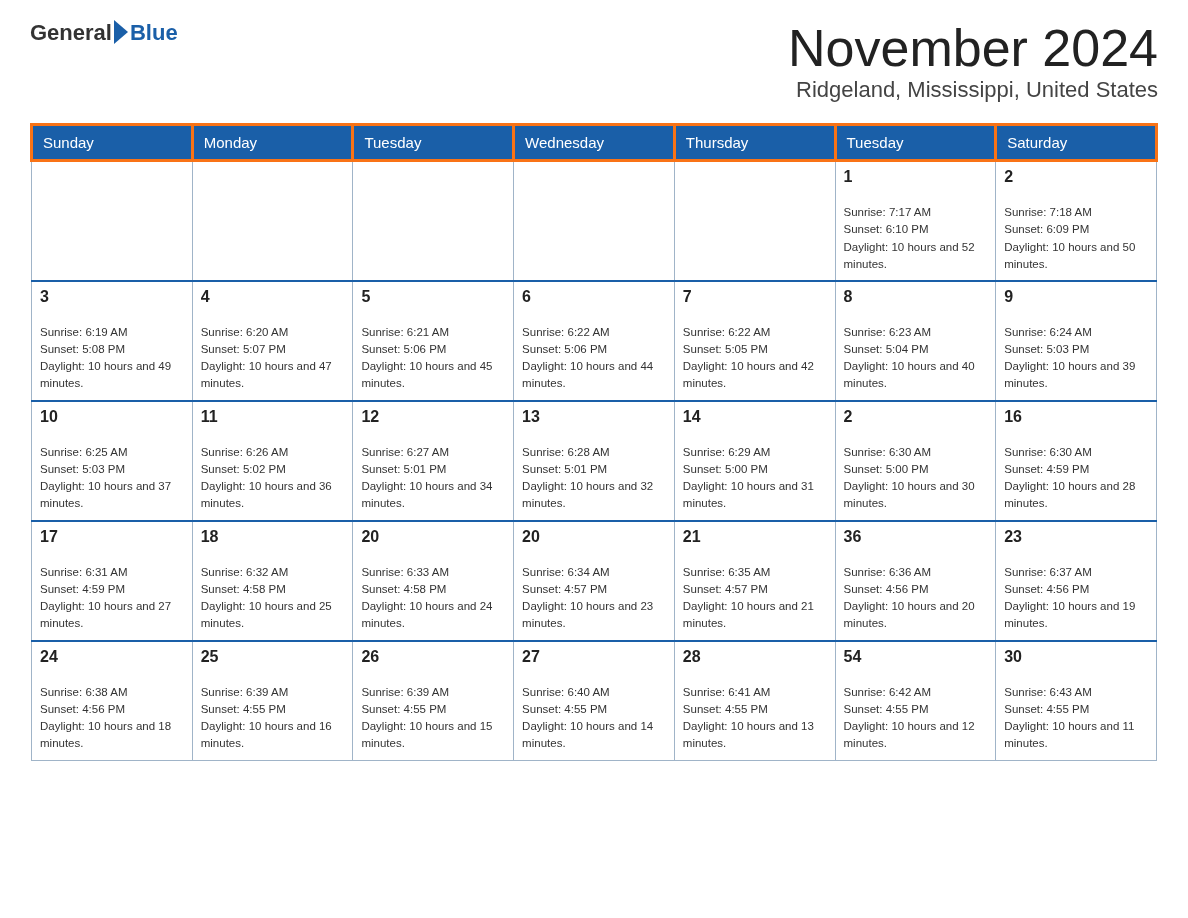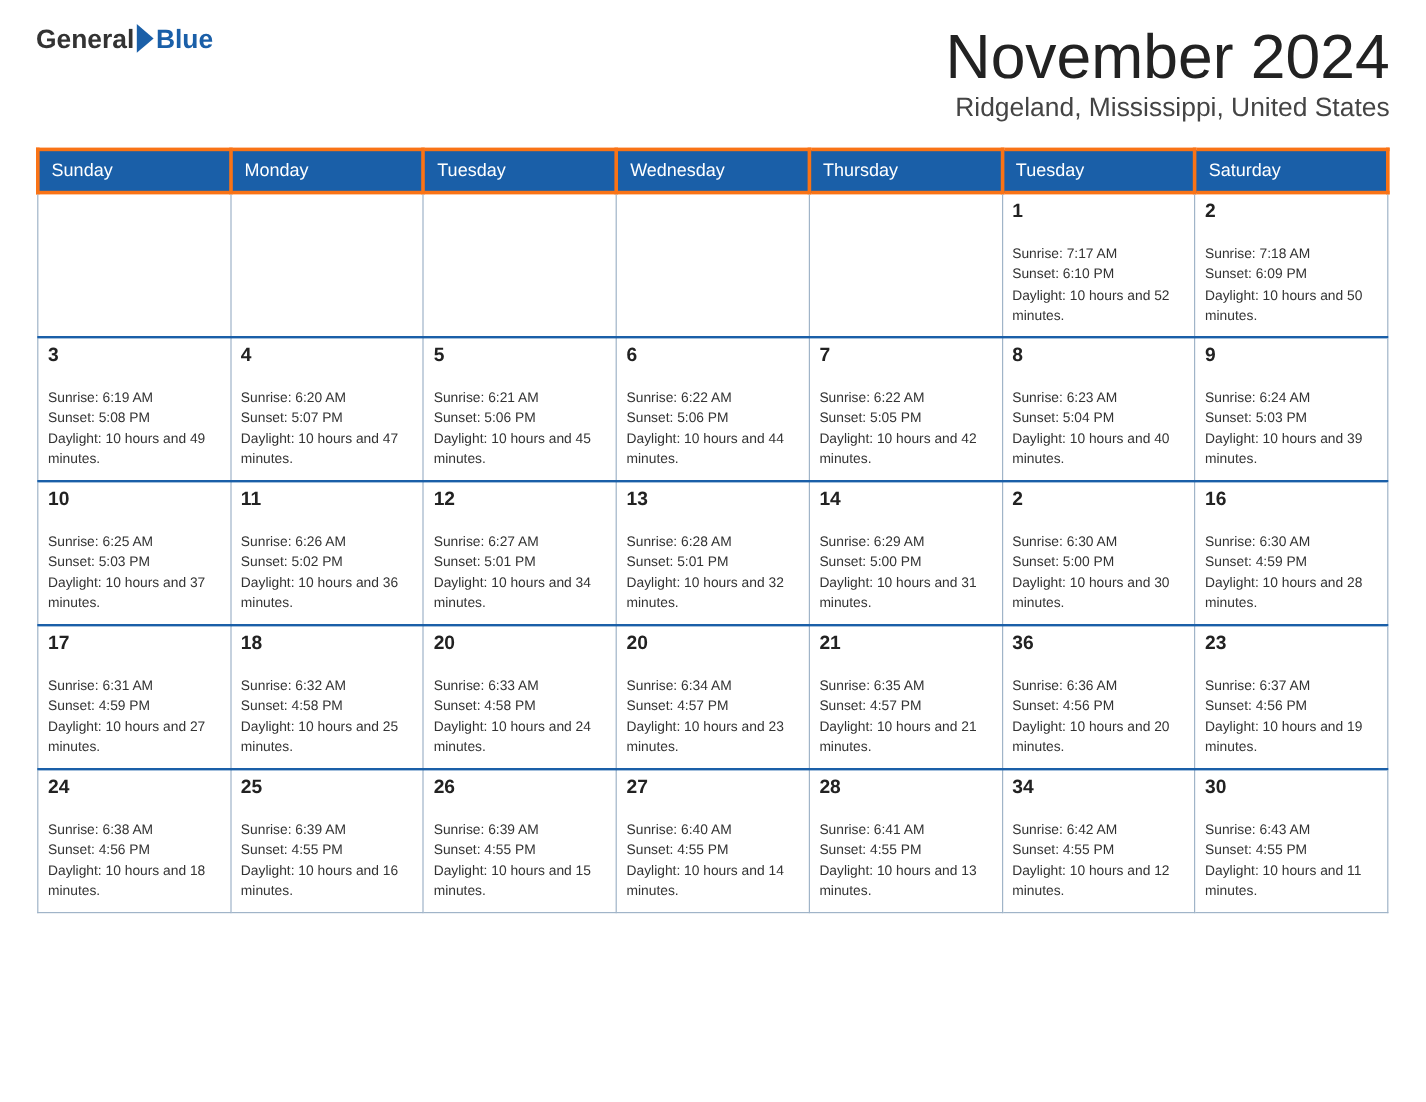--- a/index.html
+++ b/index.html
@@ -255,21 +255,21 @@
         </td>
         <td>
           <span class="day-num">27</span>
           <div class="day-info">Sunrise: 6:40 AM<br>Sunset: 4:55 PM<br>Daylight: 10 hours and 14 minutes.</div>
         </td>
         <td>
           <span class="day-num">28</span>
           <div class="day-info">Sunrise: 6:41 AM<br>Sunset: 4:55 PM<br>Daylight: 10 hours and 13 minutes.</div>
         </td>
         <td>
-          <span class="day-num">34</span>
+          <span class="day-num">54</span>
           <div class="day-info">Sunrise: 6:42 AM<br>Sunset: 4:55 PM<br>Daylight: 10 hours and 12 minutes.</div>
         </td>
         <td>
           <span class="day-num">30</span>
           <div class="day-info">Sunrise: 6:43 AM<br>Sunset: 4:55 PM<br>Daylight: 10 hours and 11 minutes.</div>
         </td>
       </tr>
     </tbody>
 </table>
 

